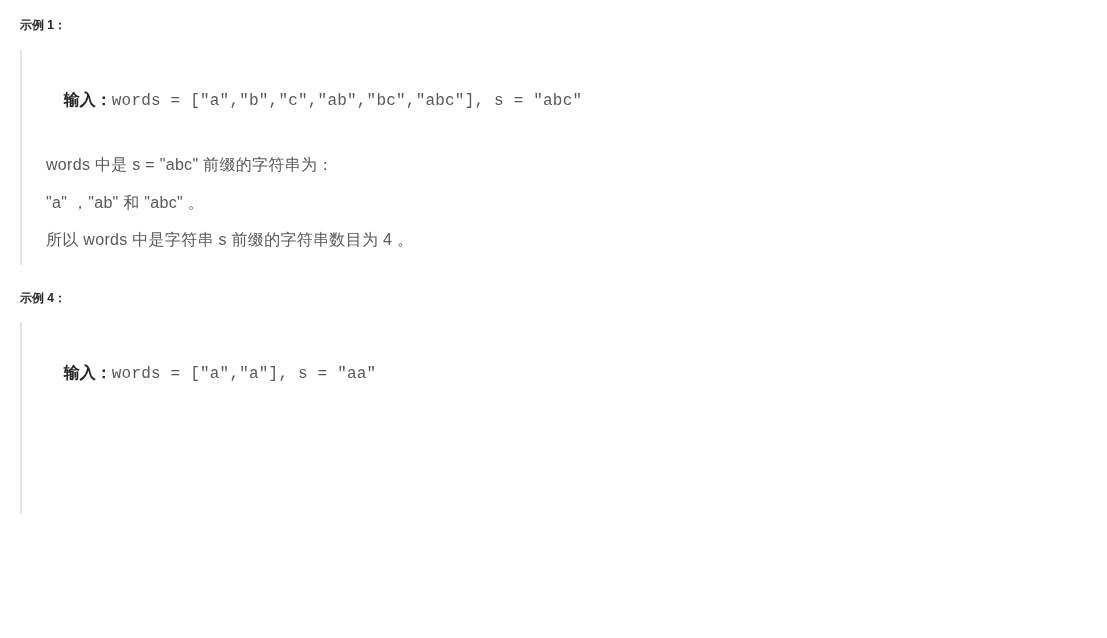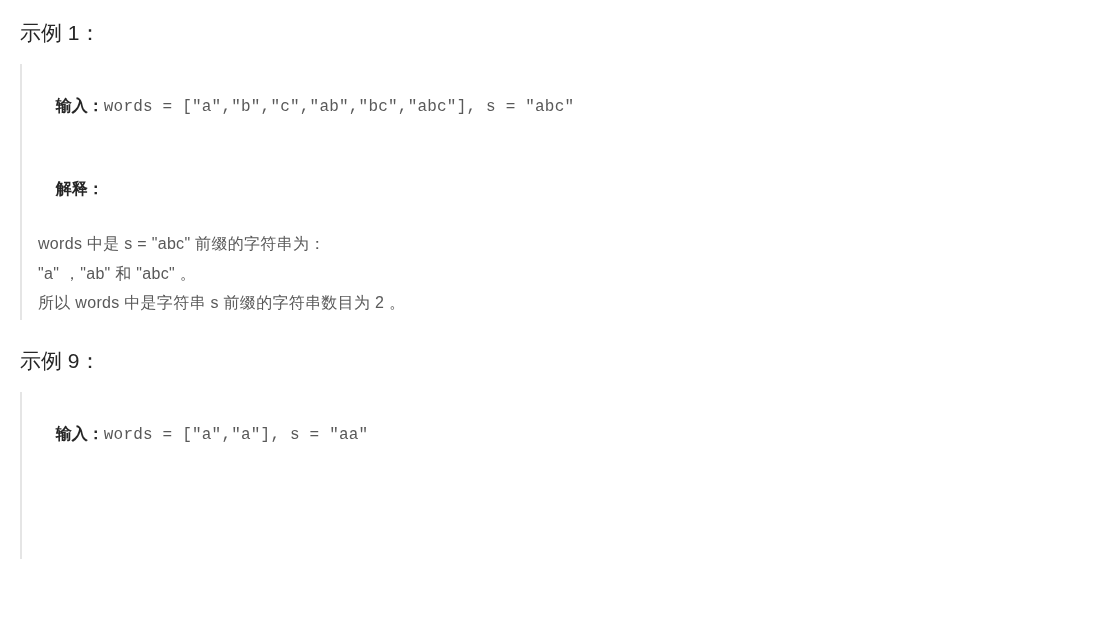--- a/index.html
+++ b/index.html
@@ -6,33 +6,33 @@
   body {
     margin: 0;
     padding: 16px 20px;
     font-family: -apple-system, BlinkMacSystemFont, "Segoe UI", "PingFang SC", "Hiragino Sans GB", "Microsoft YaHei", sans-serif;
     font-size: 16px;
     color: #262626;
     background: #ffffff;
     line-height: 1.6;
   }
   .example-heading {
-    font-weight: 400;
+    font-weight: 700;
     color: #262626;
     margin: 0 0 14px 0;
-    font-size: 21px;
+    font-size: 12px;
   }
   .example-block {
     border-left: 2px solid #e5e5e5;
     padding: 2px 0 2px 16px;
     margin: 0 0 24px 0;
     color: #595959;
   }
   .example-block .line {
-    margin: 0;
+    margin: 8px;
     padding: 2px 0;
     white-space: pre-wrap;
     font-family: inherit;
   }
   .lbl {
     font-weight: 700;
     color: #262626;
   }
   .mono {
     font-family: ui-monospace, SFMono-Regular, Menlo, Consolas, "Liberation Mono", monospace;
@@ -44,29 +44,26 @@
 </style>
 </head>
 <body>
 
 <p class="example-heading">示例 1：</p>
 
 <div class="example-block">
   <p class="line">
     <span class="lbl">输入：</span><span class="mono">words = ["a","b","c","ab","bc","abc"], s = "abc"</span>
   </p>
-  <p class="line">
-    <span class="lbl">解释：</span>
-  </p>
   <p class="line mono wide">words 中是 s = "abc" 前缀的字符串为：</p>
   <p class="line mono wide">"a" ，"ab" 和 "abc" 。</p>
-  <p class="line mono wide">所以 words 中是字符串 s 前缀的字符串数目为 2 。</p>
+  <p class="line mono wide">所以 words 中是字符串 s 前缀的字符串数目为 4 。</p>
 </div>
 
-<p class="example-heading">示例 9：</p>
+<p class="example-heading">示例 4：</p>
 
 <div class="example-block">
   <p class="line">
     <span class="lbl">输入：</span><span class="mono">words = ["a","a"], s = "aa"</span>
   </p>
   <p class="line">
     
   </p>
 
 </div>

